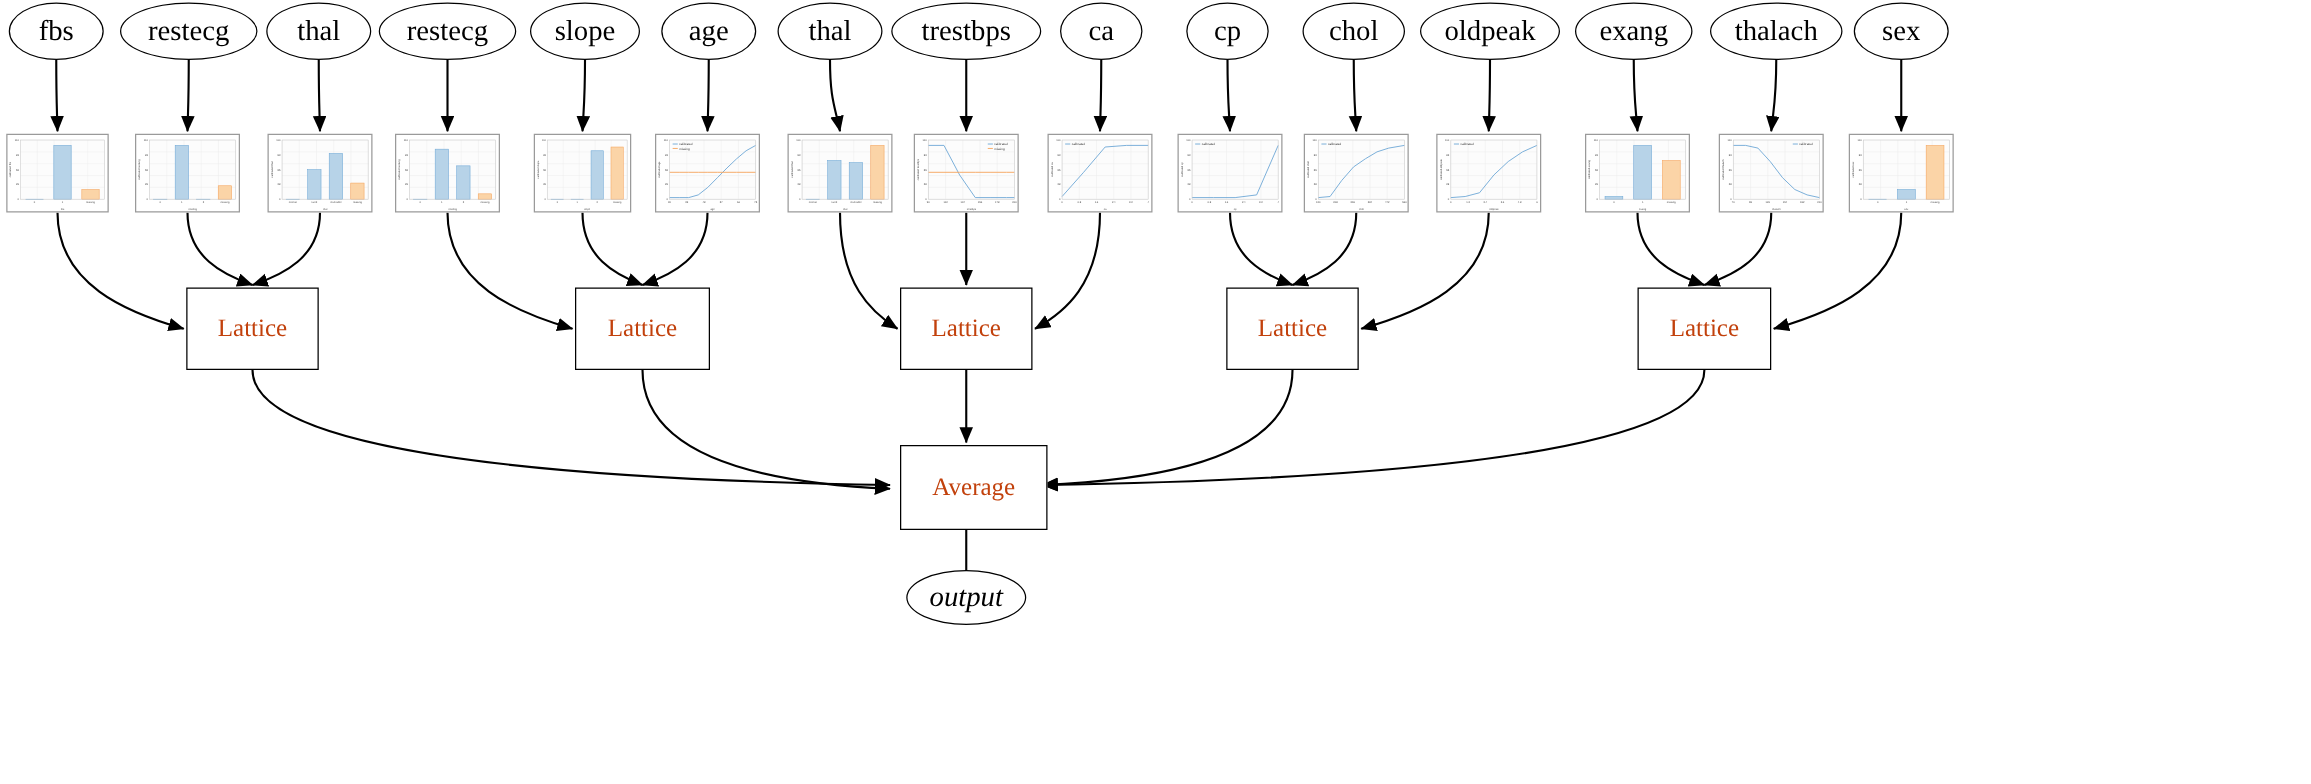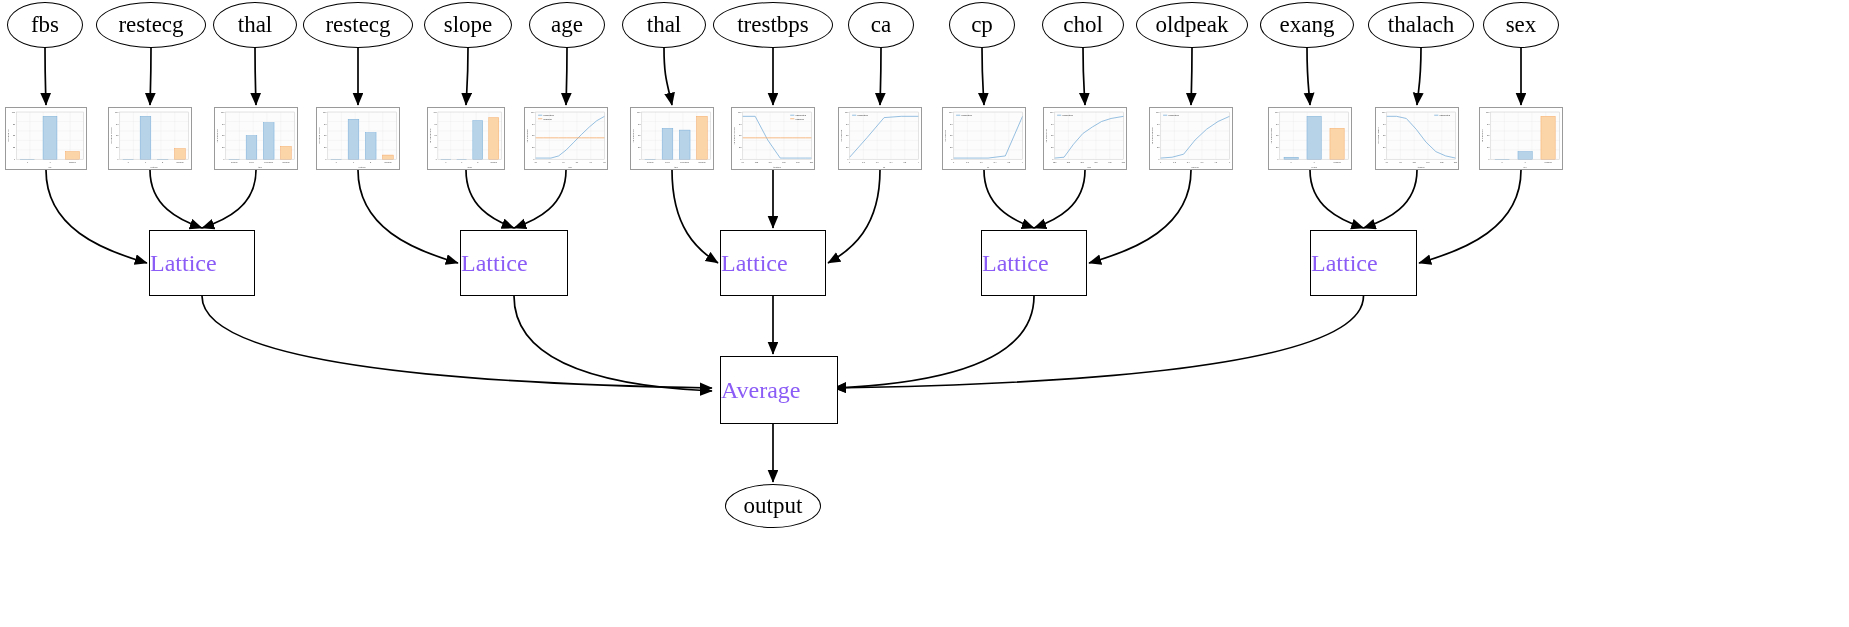--- a/index.html
+++ b/index.html
@@ -7,22 +7,22 @@
   #stage{position:relative;width:1565px;height:627px;}
   svg.edges{position:absolute;left:0;top:0;width:1849px;height:627px;pointer-events:none;}
 
   .node-ellipse{
     position:absolute;border:1.4px solid #000;border-radius:50%;
     background:#fff;display:flex;align-items:center;justify-content:center;
     font-size:23px;color:#000;box-sizing:border-box;z-index:3;
   }
   .node-box{
     position:absolute;border:1.4px solid #000;background:#fff;
-    display:flex;align-items:center;justify-content:flex-start;
-    font-size:24px;color:#8b5cf6;box-sizing:border-box;z-index:3;
+    display:flex;align-items:center;justify-content:center;
+    font-size:20px;color:#c2410c;box-sizing:border-box;z-index:3;
   }
   .plot{
     position:absolute;border:1.6px solid #9a9a9a;background:#fff;
     box-sizing:border-box;z-index:2;overflow:hidden;
   }
   .plot svg{display:block;width:100%;height:100%;}
   .ylabel{
     font-size:2.6px;fill:#3a3a3a;font-family:"Liberation Sans",sans-serif;
   }
   .tick{font-size:2.6px;fill:#4a4a4a;font-family:"Liberation Sans",sans-serif;}
@@ -116,21 +116,21 @@
       </div>
       <div class="node-ellipse" style="left: 1260px; top: 2px; width: 94px; height: 46px;">
         <span>exang</span>
       </div>
       <div class="node-ellipse" style="left: 1368px; top: 2px; width: 106px; height: 46px;">
         <span>thalach</span>
       </div>
       <div class="node-ellipse" style="left: 1483px; top: 2px; width: 76px; height: 46px;">
         <span>sex</span>
       </div>
-      <div class="node-ellipse" style="left: 725px; top: 484px; width: 96px; height: 44px;">
+      <div class="node-ellipse" style="left: 725px; top: 456px; width: 96px; height: 44px; font-style: italic;">
         <span>output</span>
       </div>
       <div class="node-box" style="left: 149px; top: 230px; width: 106px; height: 66px;">
         <span>Lattice</span>
       </div>
       <div class="node-box" style="left: 460px; top: 230px; width: 108px; height: 66px;">
         <span>Lattice</span>
       </div>
       <div class="node-box" style="left: 720px; top: 230px; width: 106px; height: 66px;">
         <span>Lattice</span>

